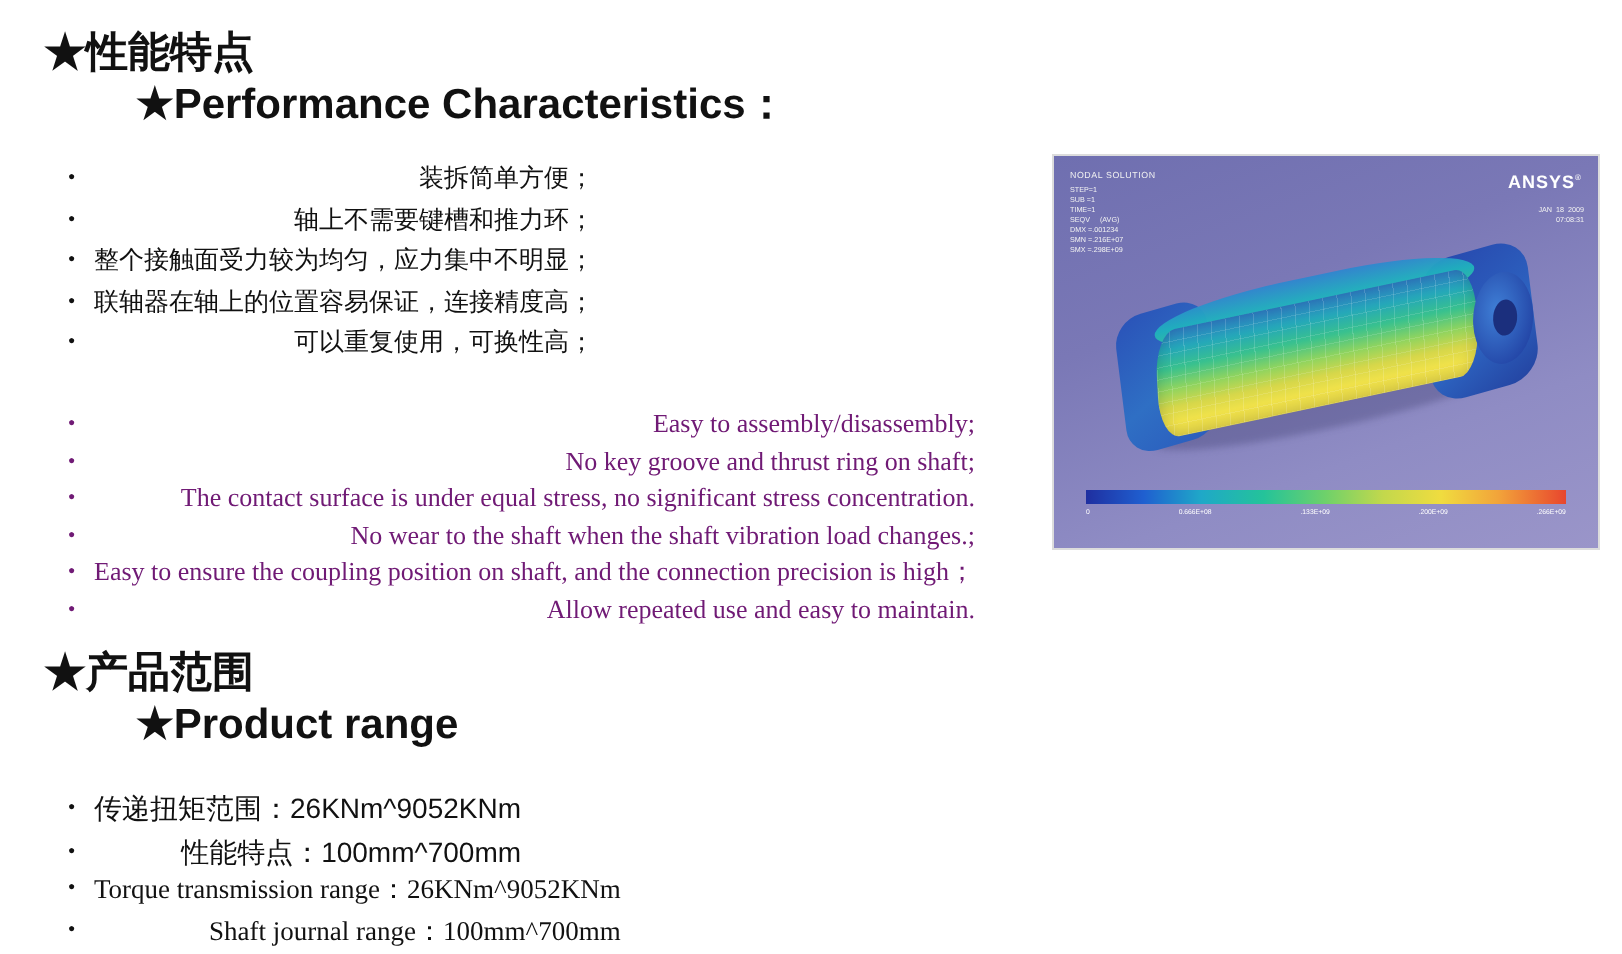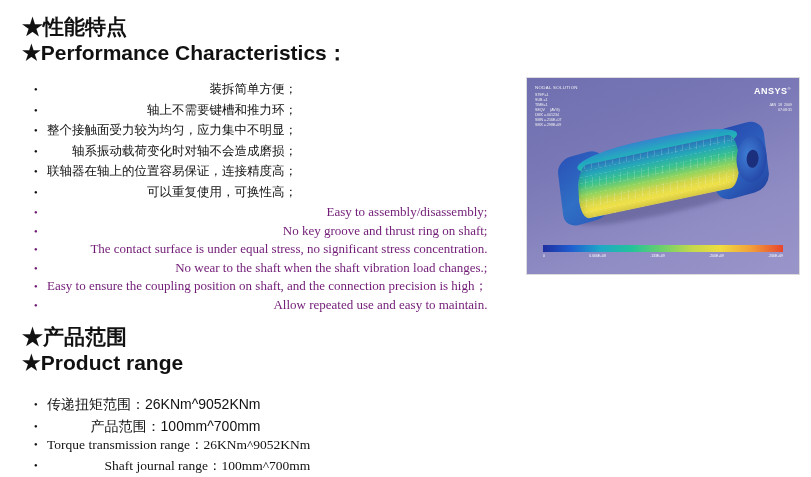--- a/index.html
+++ b/index.html
@@ -32,20 +32,21 @@
     letter-spacing: 0px;
     color: #111;
     white-space: nowrap;
   }
   .heading-en {
     font-size: 21px;
     font-weight: bold;
     line-height: 27px;
     color: #111;
     white-space: nowrap;
+    margin-left: 46px;
   }
 
   
   ul.bullets {
     list-style: none;
     margin: 0;
     padding: 0;
   }
   ul.bullets li {
     position: relative;
@@ -260,21 +261,20 @@
 
   <div class="heading-block" style="left:22px; top:14px;">
     <div class="heading-cn">★性能特点</div>
     <div class="heading-en">★Performance Characteristics：</div>
   </div>
 
   <ul class="bullets list-cn" style="position:absolute; left:34px; top:79px;">
     <li>装拆简单方便；</li>
     <li>轴上不需要键槽和推力环；</li>
     <li>整个接触面受力较为均匀，应力集中不明显；</li>
-    <li>轴系振动载荷变化时对轴不会造成磨损；</li>
     <li>联轴器在轴上的位置容易保证，连接精度高；</li>
     <li>可以重复使用，可换性高；</li>
   </ul>
 
   <ul class="bullets list-en" style="position:absolute; left:34px; top:203px;">
     <li>Easy to assembly/disassembly;</li>
     <li>No key groove and thrust ring on shaft;</li>
     <li>The contact surface is under equal stress, no significant stress concentration.</li>
     <li>No wear to the shaft when the shaft vibration load changes.;</li>
     <li>Easy to ensure the coupling position on shaft, and the connection precision is high；</li>
@@ -319,21 +319,21 @@
     </div>
   </div>
 
   <div class="heading-block" style="left:22px; top:324px;">
     <div class="heading-cn">★产品范围</div>
     <div class="heading-en">★Product range</div>
   </div>
 
   <ul class="bullets list-cn-2" style="position:absolute; left:34px; top:393px;">
     <li>传递扭矩范围：26KNm^9052KNm</li>
-    <li>产品范围：100mm^700mm</li>
+    <li>性能特点：100mm^700mm</li>
   </ul>
 
   <ul class="bullets list-en-2" style="position:absolute; left:34px; top:434px;">
     <li>Torque transmission range：26KNm^9052KNm</li>
     <li>Shaft journal range：100mm^700mm</li>
   </ul>
 
 </div>
 
 </body></html>

